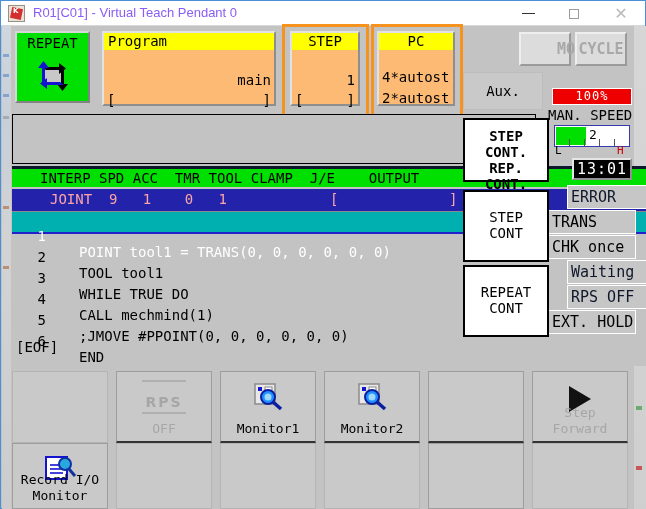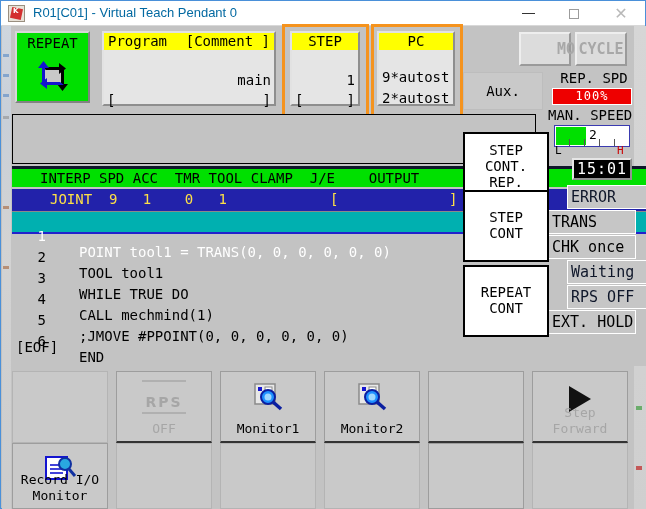--- a/index.html
+++ b/index.html
@@ -10,21 +10,21 @@
        border:1px solid #4a90d9;box-sizing:border-box;}
   #titlebar{position:absolute;left:0;top:0;width:644px;height:25px;background:#ffffff;
             border-bottom:1px solid #d8d8d8;box-sizing:border-box;}
   #app-icon{position:absolute;left:7px;top:4px;width:17px;height:17px;background:#e8e2d8;
             border:1px solid #9a8f80;box-sizing:border-box;}
   #app-icon i{position:absolute;left:2px;top:2px;width:11px;height:11px;background:#d32f2f;
               transform:rotate(12deg);}
   #app-icon b{position:absolute;left:4px;top:1px;color:#fff;font-size:7px;font-weight:bold;
               font-family:"DejaVu Sans",sans-serif;}
   #title-text{position:absolute;left:32px;top:4px;font-family:"Liberation Sans",sans-serif;
-              font-size:13px;color:#0369a1;white-space:nowrap;}
+              font-size:13px;color:#8b5cf6;white-space:nowrap;}
   .wbtn{position:absolute;top:0;width:46px;height:24px;}
   #wmin{right:93px;} #wmax{right:47px;} #wclose{right:1px;}
   #minglyph{position:absolute;left:16px;top:12px;width:13px;height:1px;background:#333;}
   #maxglyph{position:absolute;left:17px;top:8px;width:10px;height:10px;
             border:1.4px solid #9c9c9c;box-sizing:border-box;}
   #closeglyph{position:absolute;left:50%;top:50%;transform:translate(-50%,-50%);
               font-size:16px;color:#b9b9b9;font-family:"Liberation Sans",sans-serif;}
 
   
   #pend{position:absolute;left:1px;top:25px;width:644px;height:483px;background:#c3c3c3;}
@@ -41,21 +41,21 @@
   #repeat-btn{position:absolute;left:13px;top:5px;width:75px;height:72px;background:#00e000;
               border:2px outset #d6d6d6;box-sizing:border-box;}
   #repeat-label{position:absolute;left:0;top:2px;width:100%;text-align:center;
                 font-size:14px;color:#000;font-family:"DejaVu Sans Mono",monospace;}
   #repeat-icon{position:absolute;left:50%;top:26px;transform:translateX(-50%);width:36px;height:34px;}
 
   .ibox{position:absolute;background:#fff;border:2px outset #e2e2e2;box-sizing:border-box;}
   .ibox-hdr{position:absolute;left:0;top:0;width:100%;height:17px;background:#ffff00;
             text-align:center;font-size:14px;line-height:17px;color:#000;
             font-family:"DejaVu Sans Mono",monospace;box-sizing:border-box;}
-  .ibox-body{position:absolute;left:0;top:17px;right:0;bottom:0;background:#e5e5e5;text-decoration:underline;}
+  .ibox-body{position:absolute;left:0;top:17px;right:0;bottom:0;background:#fdba74;text-decoration:underline;}
   .ib-line{position:absolute;left:3px;right:3px;font-size:14px;color:#000;
            font-family:"DejaVu Sans Mono",monospace;white-space:pre;}
 
   #prog-box{left:100px;top:5px;width:174px;height:75px;}
   #prog-hdr-l{position:absolute;left:4px;top:0;font-size:14px;line-height:17px;}
   #prog-hdr-r{position:absolute;right:4px;top:0;font-size:14px;line-height:17px;}
   #prog-val{top:22px;text-align:right;}
   #prog-br{top:42px;text-align:left;}
   #prog-br2{top:42px;text-align:right;}
 
@@ -79,21 +79,21 @@
   #lv-tag{position:absolute;right:1px;bottom:1px;width:31px;height:20px;background:#fff;
           border:1px solid #808080;box-sizing:border-box;font-size:14px;text-align:center;
           line-height:18px;font-family:"DejaVu Sans Mono",monospace;}
 
   
   #hdr-row{position:absolute;left:10px;top:140px;width:634px;height:21px;background:#00e000;
            border-top:3px solid #0f172a;box-sizing:border-box;}
   #hdr-row span{position:absolute;left:28px;top:1px;font-size:14px;color:#000;white-space:pre;
                 font-family:"DejaVu Sans Mono",monospace;}
   #joint-row{position:absolute;left:10px;top:163px;width:634px;height:22px;background:#2222aa;}
-  #joint-row .jt{position:absolute;top:2px;font-size:14px;color:#fde047;white-space:pre;
+  #joint-row .jt{position:absolute;top:2px;font-size:14px;color:#fca5a5;white-space:pre;
                  font-family:"DejaVu Sans Mono",monospace;}
   #jt-main{left:38px;}
   #jt-br1{left:318px;}
   #jt-br2{left:437px;}
   #jt-br3{left:451px;}
 
   
   #prog-list{position:absolute;left:10px;top:185px;width:634px;height:155px;background:#c3c3c3;
              border-top:1px solid #8a8a8a;box-sizing:border-box;}
   .pline{position:absolute;left:0;width:100%;height:20px;font-size:14px;color:#000;
@@ -141,21 +141,21 @@
          font-family:"DejaVu Sans Mono",monospace;}
 
   .stat{position:absolute;left:88px;width:88px;height:24px;background:#c6c6c6;
         border:1px solid #ffffff;box-sizing:border-box;font-size:15px;line-height:22px;
         padding-left:3px;font-family:"DejaVu Sans Mono",monospace;color:#000;}
   .stat.off{color:#0f172a;margin-left:19px;}
 
   .vbtn{position:absolute;left:3px;width:86px;background:#fff;border:2px solid #000;
         box-sizing:border-box;text-align:center;font-size:14px;color:#000;
         font-family:"DejaVu Sans Mono",monospace;}
-  #vb1{top:104px;height:64px;}
+  #vb1{top:90px;height:64px;font-weight:bold;}
   #vb2{top:162px;height:72px;}
   #vb3{top:237px;height:72px;}
   .vbtn span{display:block;}
 
   
   #softkeys{position:absolute;left:10px;top:345px;width:624px;height:138px;}
   .skcol{position:absolute;top:0;width:96px;height:138px;}
   .sk{position:absolute;left:0;width:96px;background:#c9c9c9;box-sizing:border-box;}
   .sk.top{top:0;height:72px;border:1px solid #9d9d9d;border-bottom:2px solid #333;}
   .sk.bot{top:72px;height:66px;border:1px solid #9d9d9d;}
@@ -220,42 +220,41 @@
         <path d="M7 8 H24 L24 4 L31 9.5 L24 15 L24 11 H11 Z" fill="#000"></path>
         <path d="M29 11 V25 H33 L27.5 32 L22 25 H26 V11 Z" fill="#000"></path>
         <path d="M29 26 H12 L12 30 L5 24.5 L12 19 L12 23 H25 Z" fill="#1414d0"></path>
         <path d="M7 23 V9 H3 L8.5 2 L14 9 H10 V23 Z" fill="#1414d0"></path>
       </svg>
     </div>
 
     <div class="ibox" id="prog-box">
       <div class="ibox-hdr">
         <span id="prog-hdr-l">Program</span>
-        <span id="prog-hdr-r">[Comment ]</span>
       </div>
       <div class="ibox-body">
         <div class="ib-line" id="prog-val">main</div>
         <div class="ib-line" id="prog-br">[</div>
         <div class="ib-line" id="prog-br2">]</div>
       </div>
     </div>
 
     <div class="ibox" id="step-box">
       <div class="ibox-hdr">STEP</div>
       <div class="ibox-body">
         <div class="ib-line" id="step-val">1</div>
         <div class="ib-line" id="step-br">[</div>
         <div class="ib-line" id="step-br2">]</div>
       </div>
     </div>
 
     <div class="ibox" id="pc-box">
       <div class="ibox-hdr">PC</div>
       <div class="ibox-body">
-        <div class="ib-line" id="pc-1">9*autost</div>
+        <div class="ib-line" id="pc-1">4*autost</div>
         <div class="ib-line" id="pc-2">2*autost</div>
       </div>
     </div>
 
     <div class="anno" id="anno-step"></div>
     <div class="anno" id="anno-pc"></div>
 
     <div id="msg-area">
       <div id="lv-tag">Lv2</div>
     </div>
@@ -300,36 +299,35 @@
       <div id="eof-line">[EOF]</div>
     </div>
 
     <div id="rc">
 
       <div class="mode-btn" id="mb-motor">MOTOR</div>
       <div class="mode-btn" id="mb-cycle">CYCLE</div>
 
       <div id="aux-btn">Aux.</div>
 
-      <div id="repspd-lbl">REP. SPD</div>
       <div id="repspd-bar">100%</div>
 
       <div id="manspd-lbl">MAN. SPEED</div>
       <div id="manspd-box">
         <div id="manspd-fill"></div>
         <div id="manspd-val">2</div>
         <div class="mtick" style="left:14px;"></div>
         <div class="mtick" style="left:29px;"></div>
         <div class="mtick" style="left:44px;"></div>
         <div class="mtick" style="left:59px;"></div>
       </div>
       <div id="manspd-L">L</div>
       <div id="manspd-H">H</div>
 
-      <div id="clock">15:01</div>
+      <div id="clock">13:01</div>
 
       <div class="stat off" style="top:157px;">ERROR</div>
       <div class="stat" style="top:182px;">TRANS</div>
       <div class="stat" style="top:207px;">CHK once</div>
       <div class="stat off" style="top:232px;">Waiting</div>
       <div class="stat off" style="top:257px;">RPS OFF</div>
       <div class="stat" style="top:282px;">EXT. HOLD</div>
 
       <div class="vbtn" id="vb1">
         <span style="margin-top:8px;">STEP CONT.</span>

